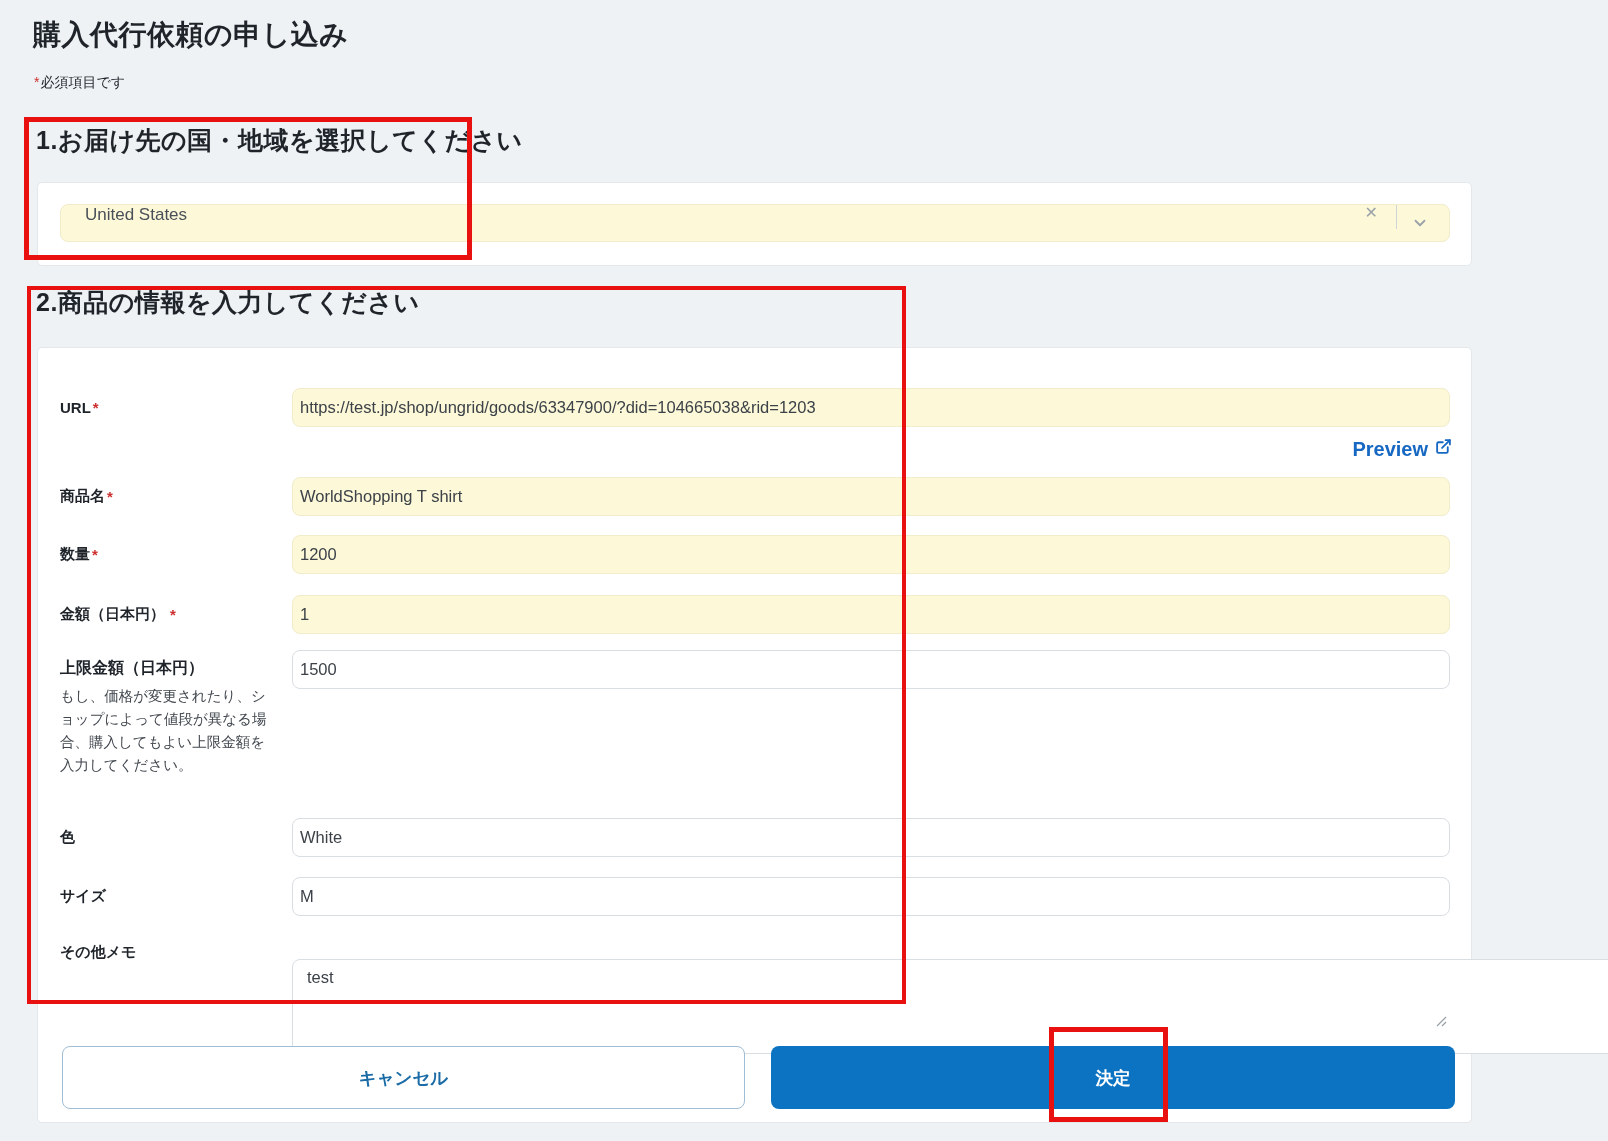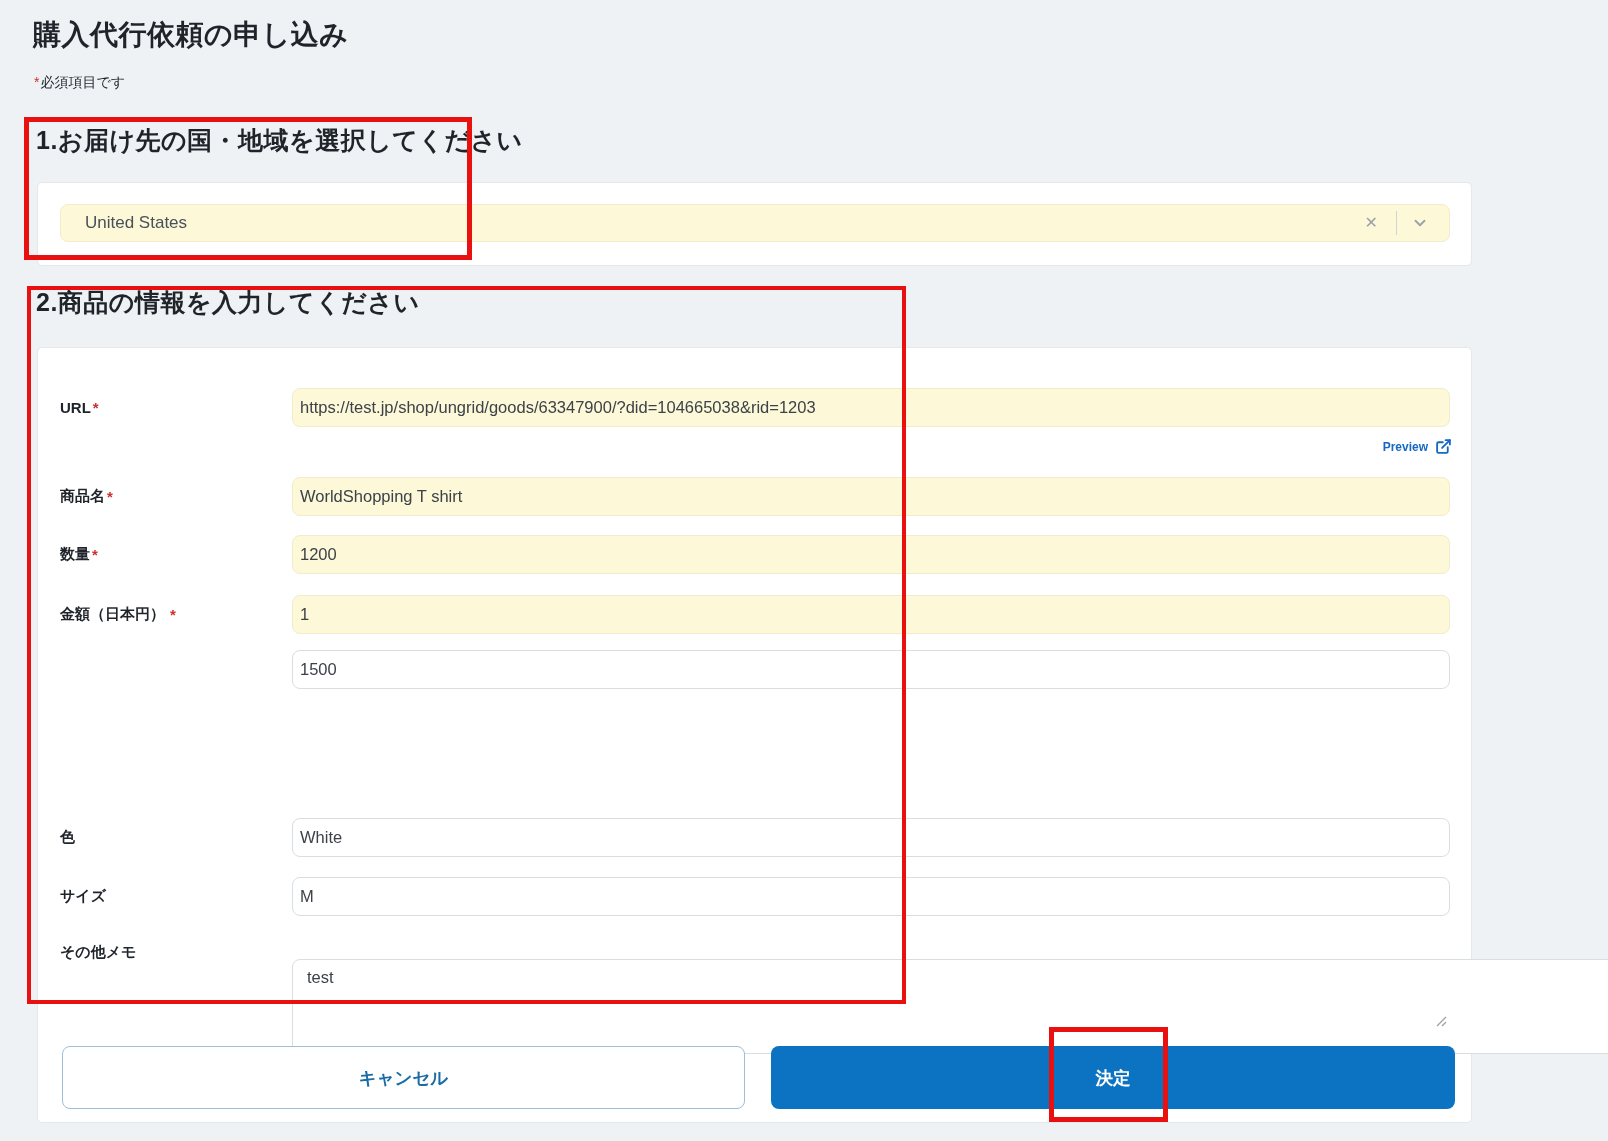--- a/index.html
+++ b/index.html
@@ -27,21 +27,21 @@
   #h-sec2{top:286px;}
 
   .card{position:absolute;background:var(--card);border:1px solid var(--card-border);border-radius:5px;}
   #card1{left:37px;top:182px;width:1435px;height:84px;}
   #card2{left:37px;top:347px;width:1435px;height:776px;}
 
   
   .select{
     position:absolute;left:60px;top:204px;width:1390px;height:38px;
     background:var(--yellow);border:1px solid var(--yellow-border);border-radius:8px;
-    display:flex;align-items:center;padding:0 14px 0 24px;cursor:pointer;
+    display:flex;padding:0 14px 0 24px;cursor:pointer;
   }
   .select .value{flex:1;font-size:17px;color:#4a5058;}
   .select .clear{font-size:16px;color:var(--muted);padding:0 10px;cursor:pointer;line-height:1;}
   .select .sep{width:1px;height:24px;background:#cfd4d9;margin:0 8px;}
   .select .chev{display:flex;align-items:center;padding:0 6px;cursor:pointer;}
 
   
   .field-label{
     position:absolute;left:60px;width:225px;height:39px;
     display:flex;align-items:center;font-size:15px;font-weight:bold;color:var(--ink);
@@ -61,22 +61,22 @@
   #lbl-price,#in-price{top:595px;}
   #in-max{top:650px;}
   #lbl-color,#in-color{top:818px;}
   #lbl-size,#in-size{top:877px;}
 
   .maxprice-labelblock{position:absolute;left:60px;top:658px;width:216px;}
   .maxprice-labelblock .title{font-size:16px;font-weight:bold;margin-bottom:6px;}
   .maxprice-labelblock .help{font-size:14.5px;color:#41474e;line-height:1.58;}
 
   .preview-link{
-    position:absolute;top:438px;right:156px;display:flex;align-items:center;gap:7px;
-    color:var(--link);font-size:12px;font-weight:bold;text-decoration:none;cursor:pointer;
+    position:absolute;top:438px;right:156px;display:flex;gap:7px;
+    color:var(--link);font-size:20px;font-weight:bold;text-decoration:none;cursor:pointer;
   }
 
   #memo-label{top:933px;height:39px;}
   .memo{
     position:absolute;left:292px;top:959px;width:1380px;height:95px;
     background:#fff;border:1px solid var(--input-border);border-radius:8px;
     font-size:16.5px;color:var(--input-ink);padding:6px 14px;resize:none;outline:none;
     font-family:"Liberation Sans","DejaVu Sans",sans-serif;line-height:1.4;
   }
   .resize-grip{position:absolute;left:1434px;top:1013px;pointer-events:none;}
@@ -153,20 +153,24 @@
       <span class="star">*</span>
   </div>
   <input class="tbox yellow" id="in-qty" value="1200" style="">
 
   <div class="field-label" id="lbl-price">
     <span>金額（日本円）</span>
       <span class="star" style="margin-left:5px;">*</span>
   </div>
   <input class="tbox yellow" id="in-price" value="1" style="">
 
+  <div class="maxprice-labelblock">
+    <div class="title">上限金額（日本円）</div>
+    <div class="help">もし、価格が変更されたり、ショップによって値段が異なる場合、購入してもよい上限金額を入力してください。</div>
+  </div>
   <input class="tbox white" id="in-max" value="1500" style="">
 
   <div class="field-label" id="lbl-color">
     <span>色</span>
   </div>
   <input class="tbox white" id="in-color" value="White" style="">
 
   <div class="field-label" id="lbl-size">
     <span>サイズ</span>
   </div>

